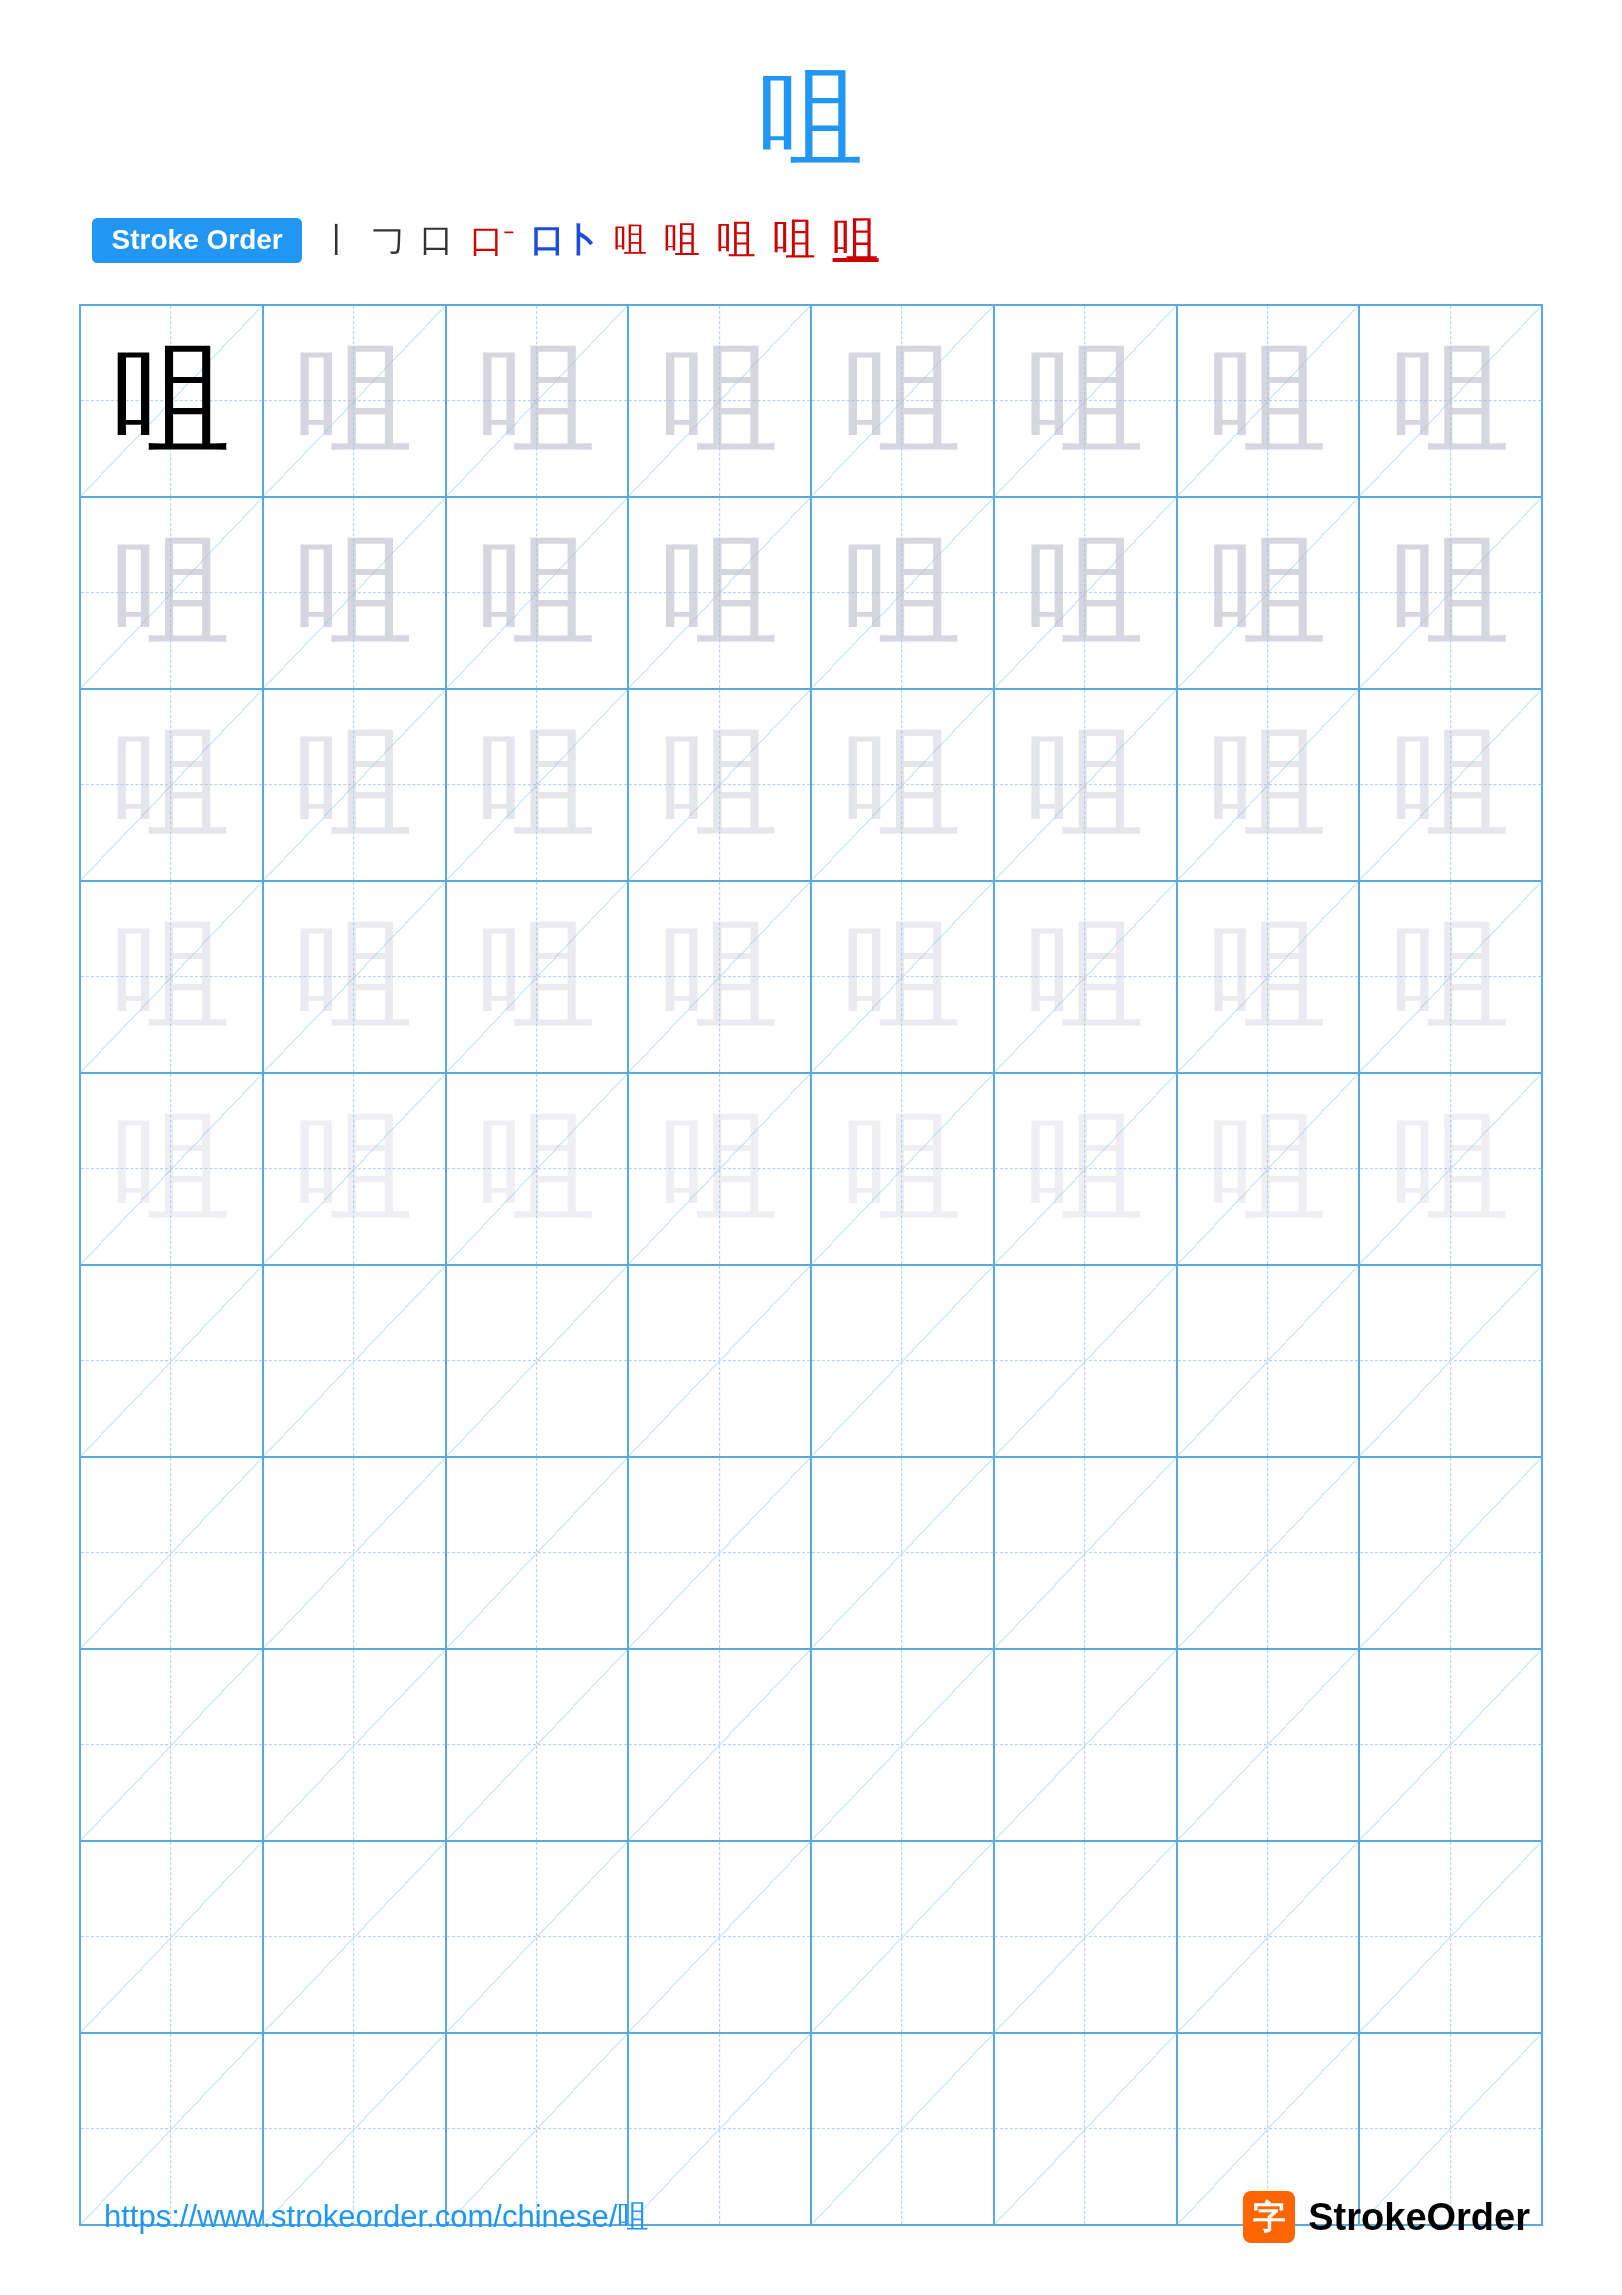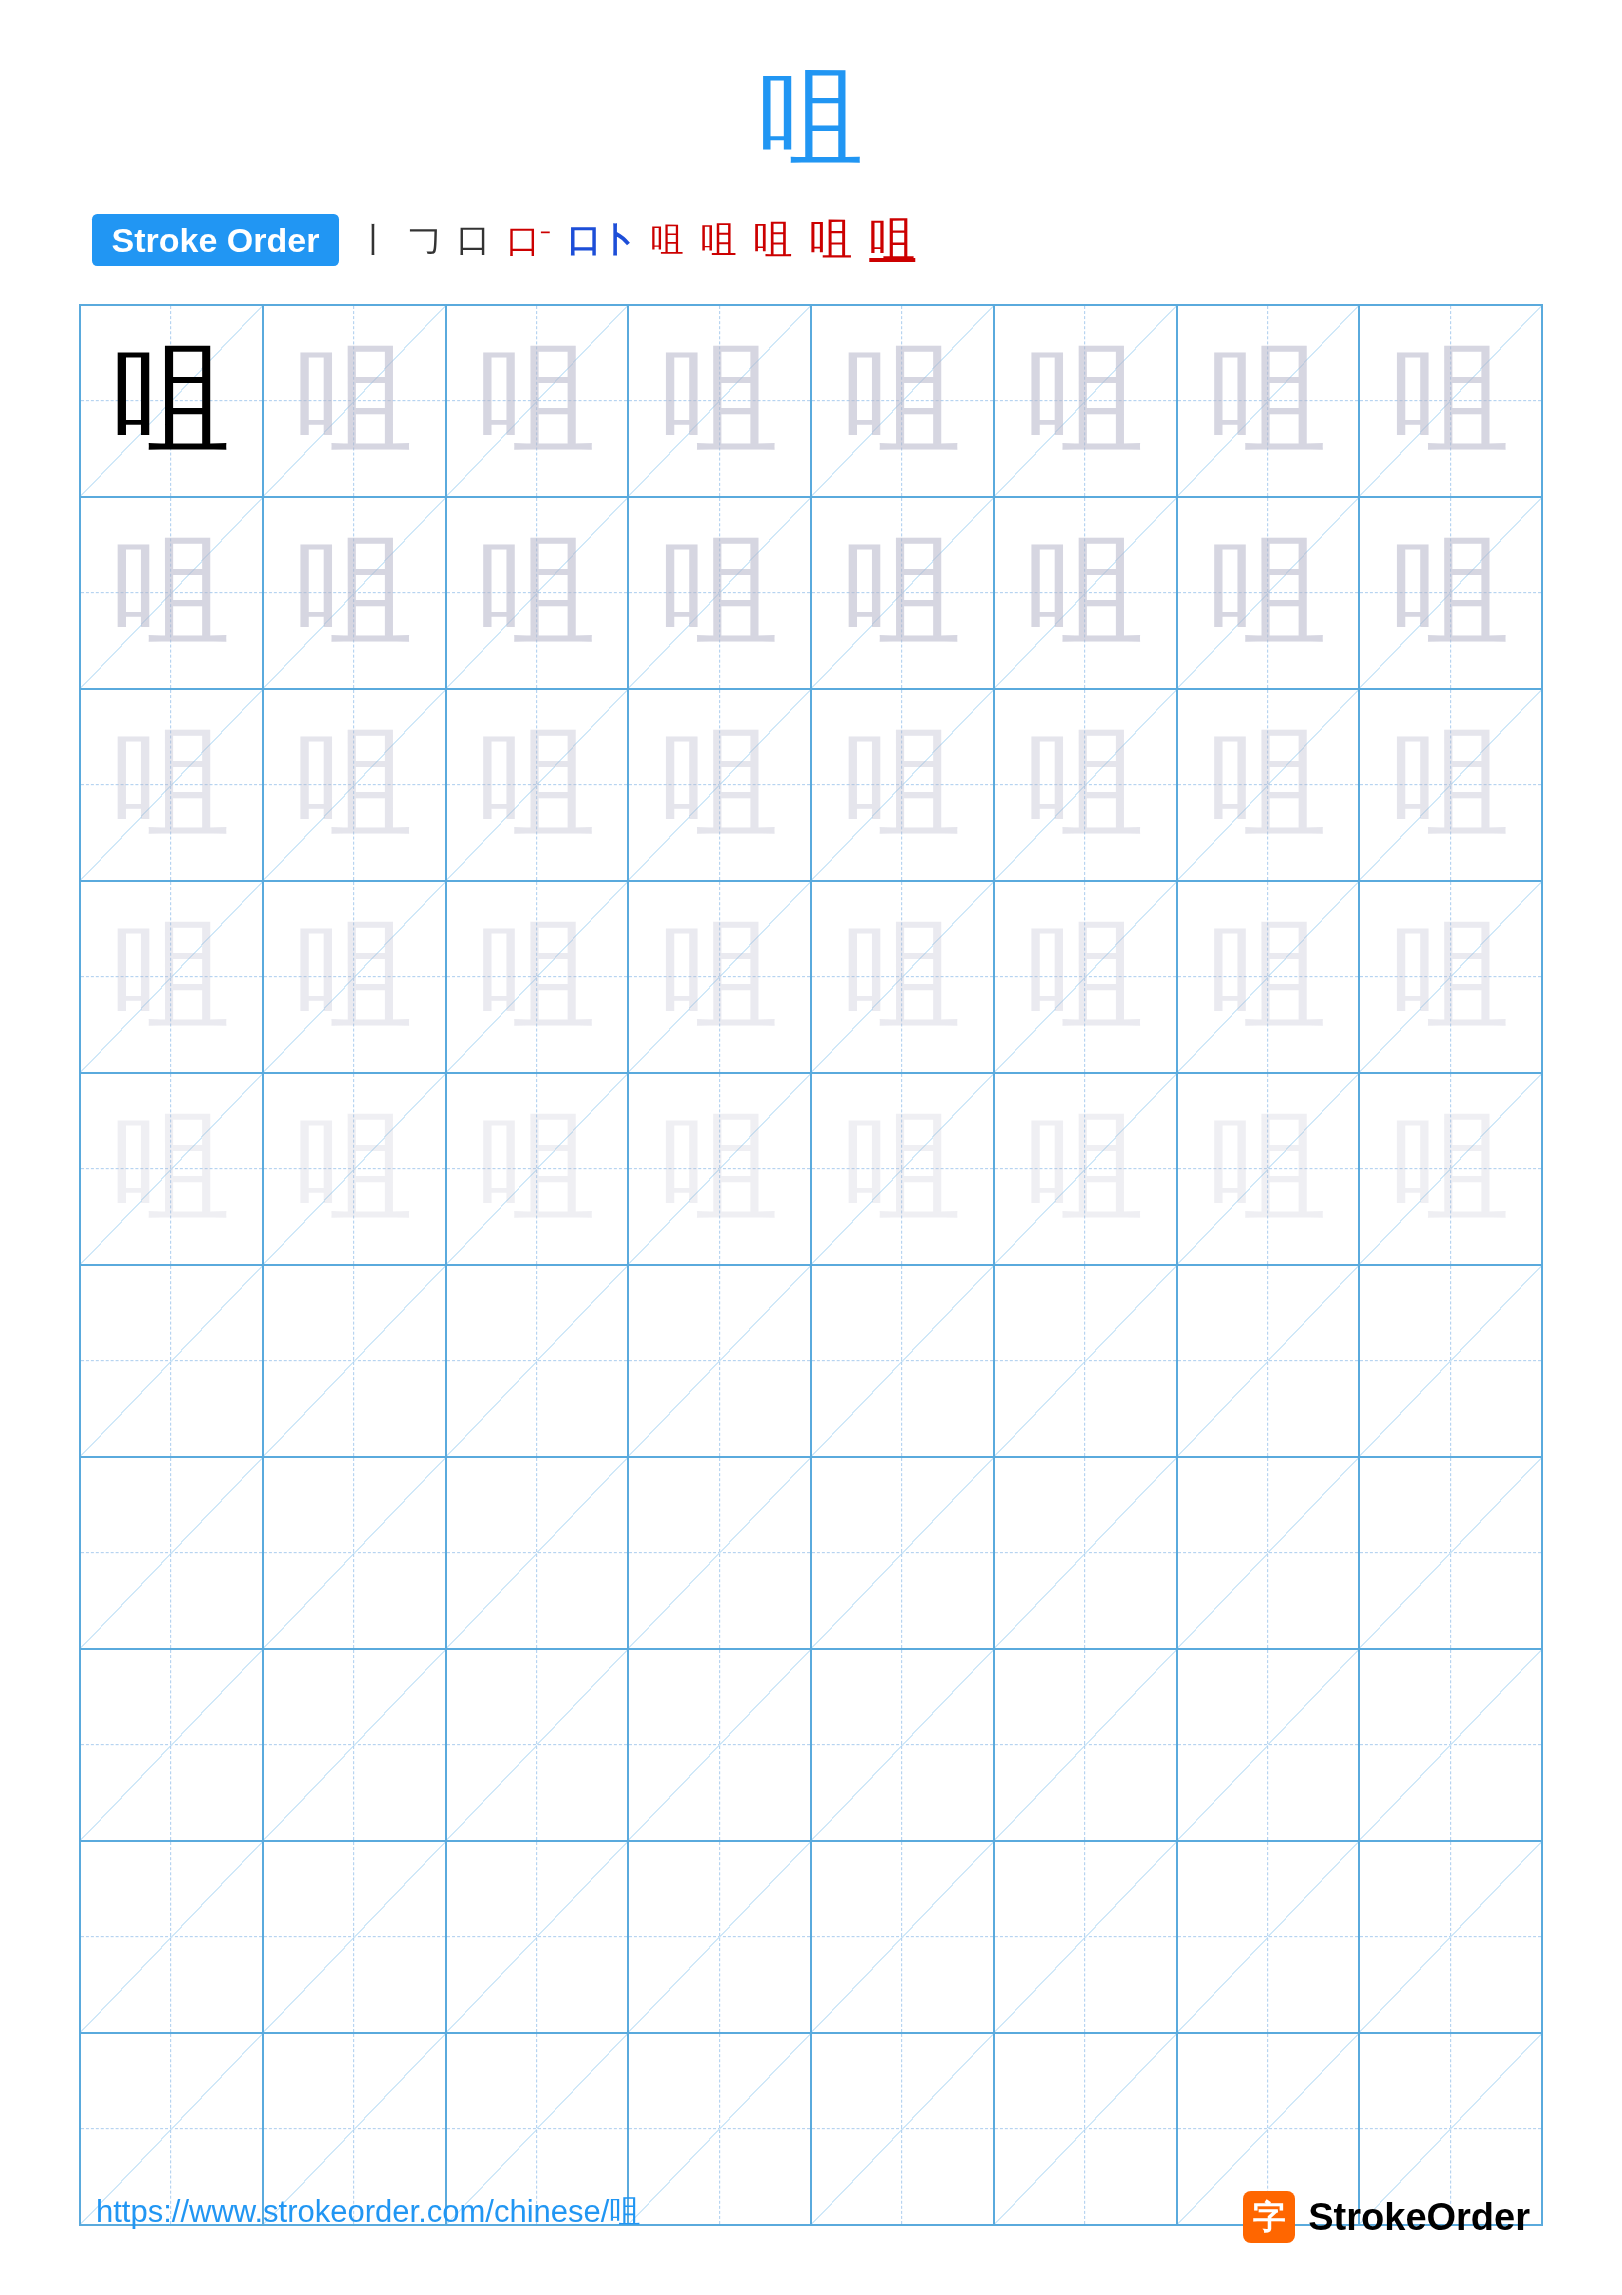--- a/index.html
+++ b/index.html
@@ -49,21 +49,21 @@
       margin-bottom: 33px;
       gap: 13px;
       padding-left: 13px;
     }
 
     .stroke-order-badge {
       background: #2196F3;
       color: white;
       padding: 6.5px 19.6px;
       border-radius: 5.2px;
-      font-size: 34px;
+      font-size: 28px;
       font-weight: bold;
       white-space: nowrap;
       flex-shrink: 0;
     }
 
     .stroke-sequence {
       display: flex;
       align-items: center;
       gap: 6.5px;
       font-size: 38px;
@@ -169,23 +169,24 @@
       font-family: serif;
     }
 
     .empty-row .grid-cell {
       height: 190px;
     }
 
     .footer {
       position: absolute;
       bottom: 52px;
-      left: 4px;
+      left: 12px;
       right: 0;
       display: flex;
+      align-items: center;
       justify-content: space-between;
       padding: 0 92px;
     }
 
     .footer-url {
       color: #2196F3;
       font-size: 31px;
       text-decoration: none;
     }
 

